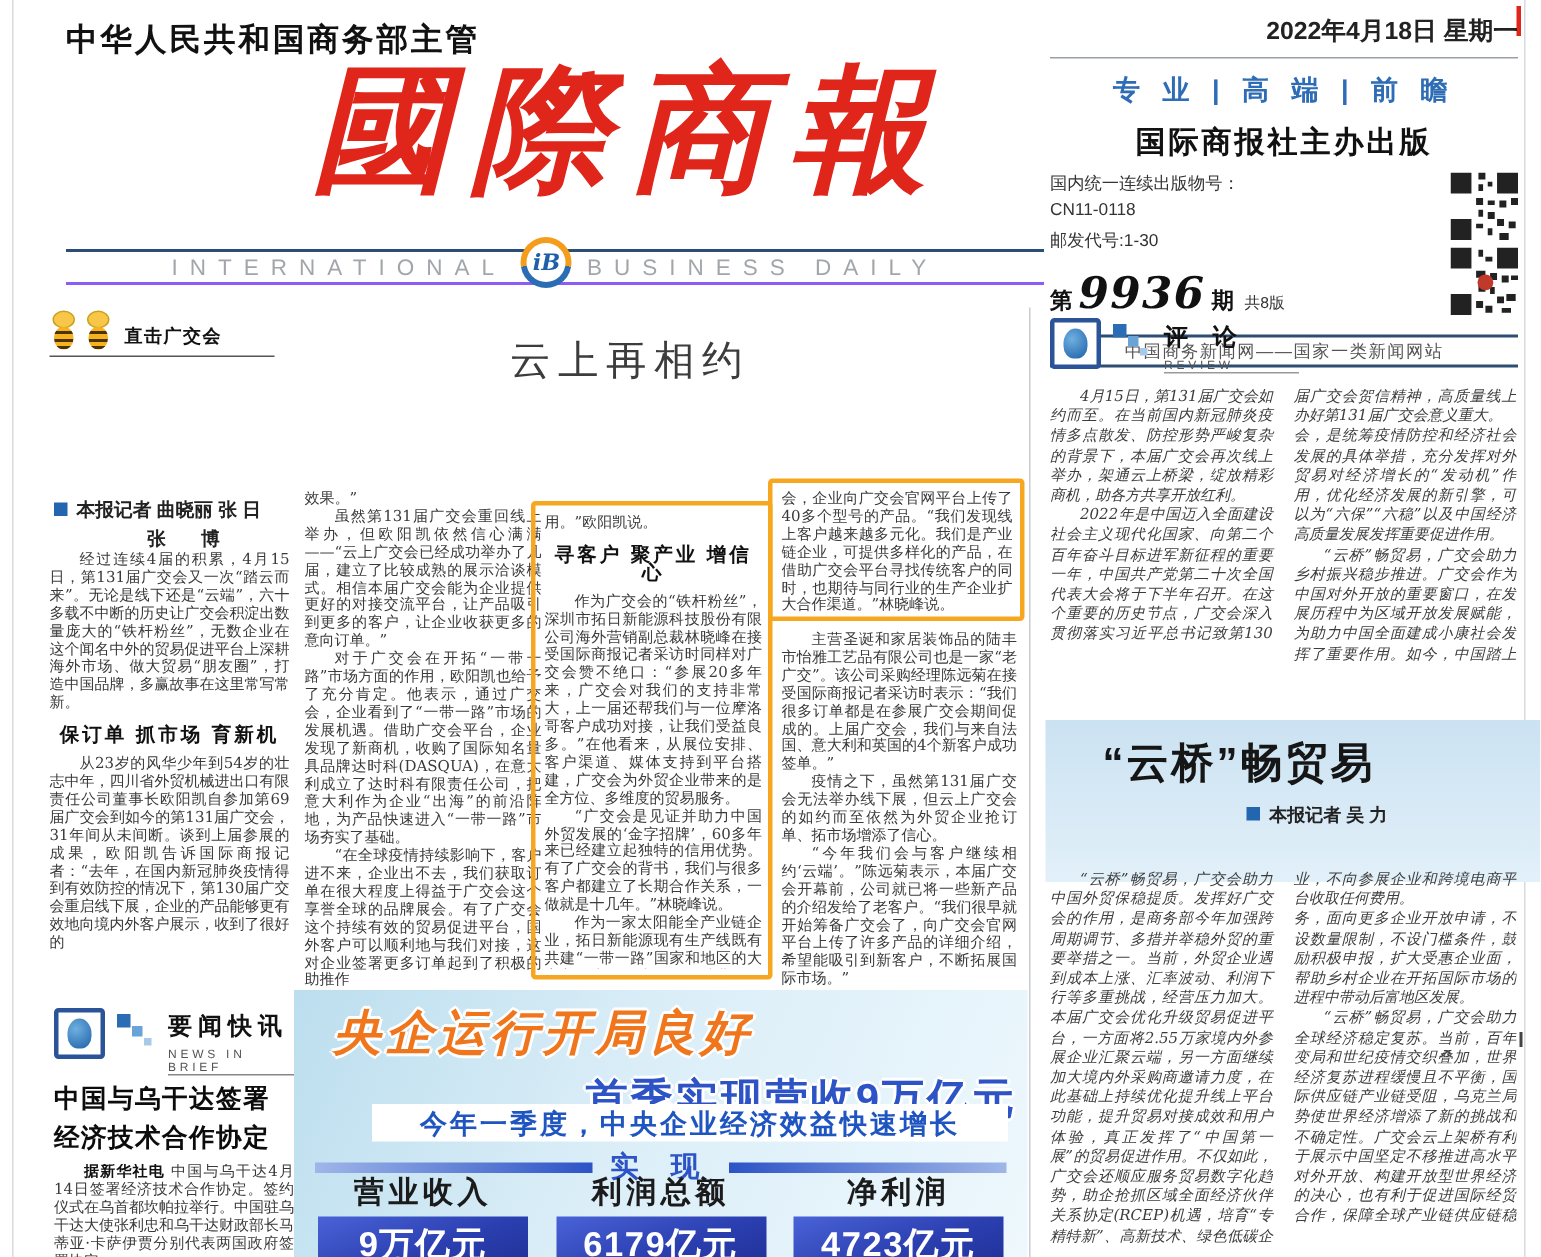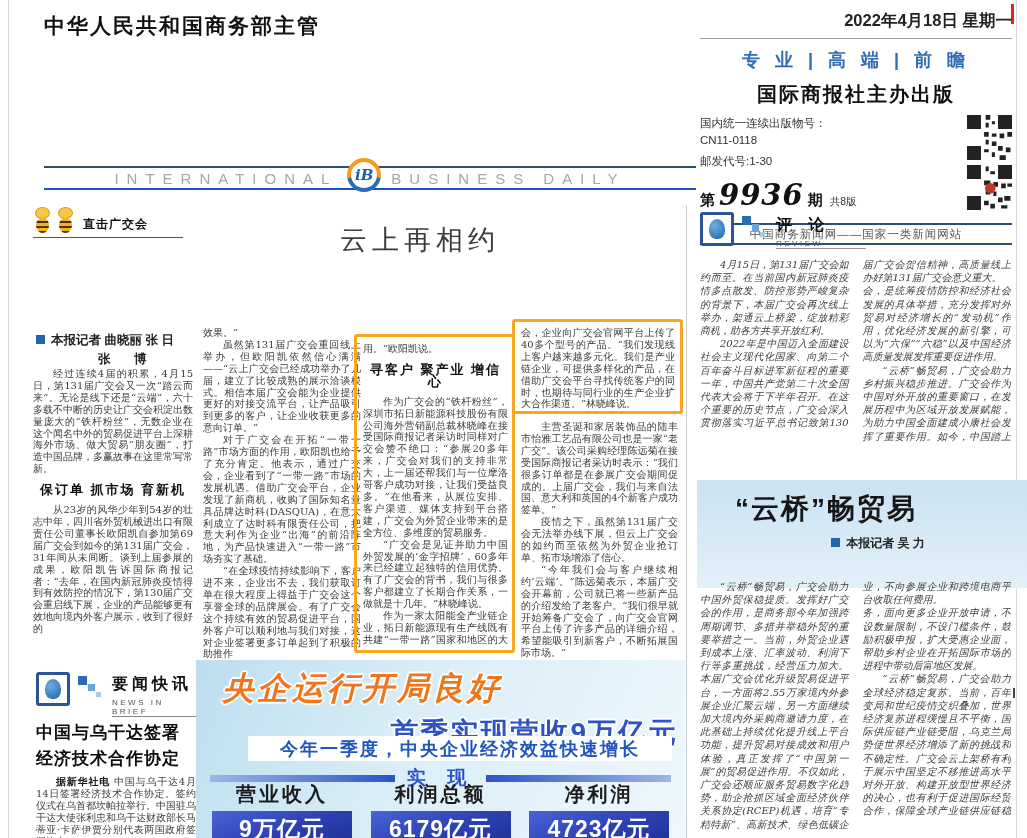--- a/index.html
+++ b/index.html
@@ -11,21 +11,21 @@
   .red-tick { position:absolute; left:1011px; top:4px; width:3px; height:20px; background:#e0251b; }
   .black-tick { position:absolute; left:1013px; top:688px; width:2px; height:10px; background:#444; }
 
   
   .supervisor { position:absolute; left:44px; top:12px; font-size:21px; font-weight:700;
                 color:#111; letter-spacing:2px; }
   .masthead-title { position:absolute; left:150px; top:34px; width:540px; text-align:center;
                     font-family:"DejaVu Serif", serif; font-style:italic; font-weight:900;
                     font-size:92px; line-height:1.15; color:#e0251b; letter-spacing:14px; }
   .english-band { position:absolute; left:44px; top:166px; width:652px; height:24px;
-                  border-top:2px solid #2c4e74; border-bottom:2px solid #1d4ed8;
+                  border-top:2px solid #2c4e74; border-bottom:2px solid #8b5cf6;
                   display:flex; align-items:center; justify-content:center; gap:10px; }
   .english-band .eng { color:#a2a6aa; font-size:15px; letter-spacing:8px; font-weight:500; }
   .logo-badge { width:34px; height:34px; border-radius:50%; flex:0 0 auto; margin-top:-6px;
                 background:conic-gradient(#f49d1d 0 100deg,#2a6db5 100deg 260deg,#f49d1d 260deg 360deg);
                 display:flex; align-items:center; justify-content:center; }
   .logo-badge b { display:flex; align-items:center; justify-content:center; width:26px; height:26px;
                   border-radius:50%; background:#fff; color:#1d5fa8; font-style:italic;
                   font-family:"DejaVu Serif", serif; font-size:15px; }
   .hdr-right { position:absolute; left:700px; top:10px; width:312px; }
   .hdr-date { text-align:right; font-size:16.5px; color:#222; font-weight:600;
@@ -151,20 +151,21 @@
 </head>
 <body>
 
 <div id="page">
   <div class="edge left"></div>
   <div class="edge right"></div>
   <div class="red-tick"></div>
   <div class="black-tick"></div>
 
   <div class="supervisor">中华人民共和国商务部主管</div>
+  <div class="masthead-title">國際商報</div>
 
   <div class="english-band">
     <span class="eng">INTERNATIONAL</span>
     <span class="logo-badge">
         <b>iB</b>
       </span>
     <span class="eng">BUSINESS DAILY</span>
   </div>
 
   <div class="hdr-right">

